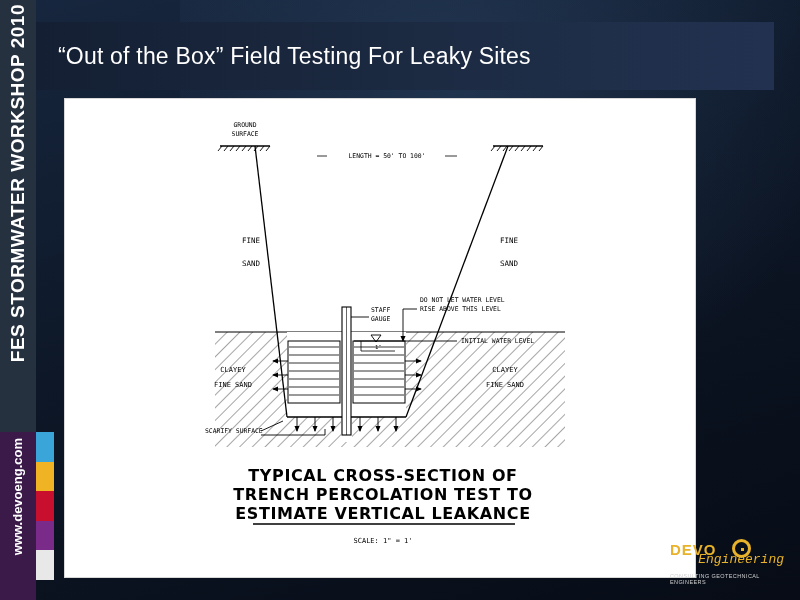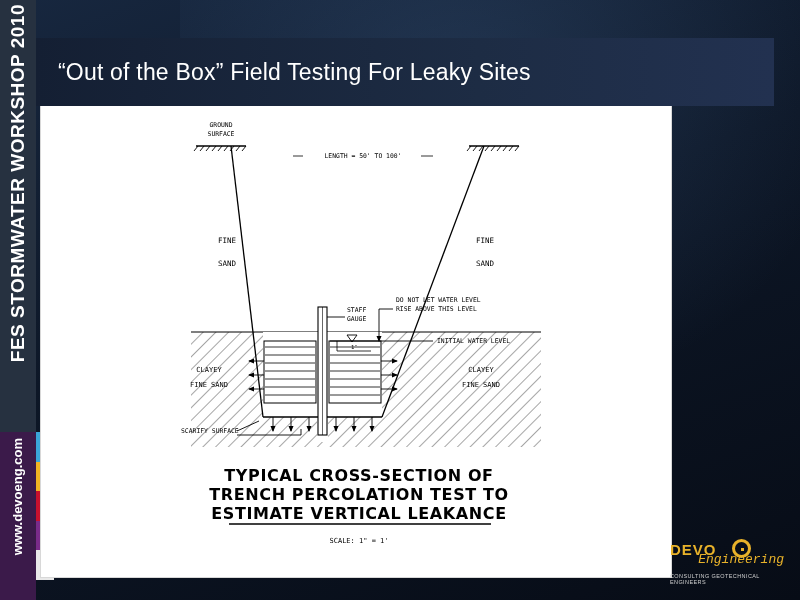--- a/index.html
+++ b/index.html
@@ -98,40 +98,40 @@
     top: 432px;
     width: 36px;
     height: 168px;
     background: #3b1a4a;
   }
 
   
   .title-bar {
     position: absolute;
     left: 36px;
-    top: 38px;
+    top: 22px;
     width: 738px;
     height: 68px;
     background: linear-gradient(90deg, #141f33 0%, #1d2c44 60%, #223150 100%);
     display: flex;
     align-items: center;
     z-index: 4;
   }
   .slide-title {
     color: #ffffff;
     font-size: 23px;
     padding-left: 22px;
     letter-spacing: 0.2px;
     white-space: nowrap;
   }
 
   
   .figure-panel {
     position: absolute;
-    left: 40px;
+    left: 64px;
     top: 98px;
     width: 630px;
     height: 478px;
     background: #ffffff;
     border: 1px solid #d8d8d8;
     z-index: 3;
     overflow: hidden;
   }
 
   .fig-svg { display: block; }

